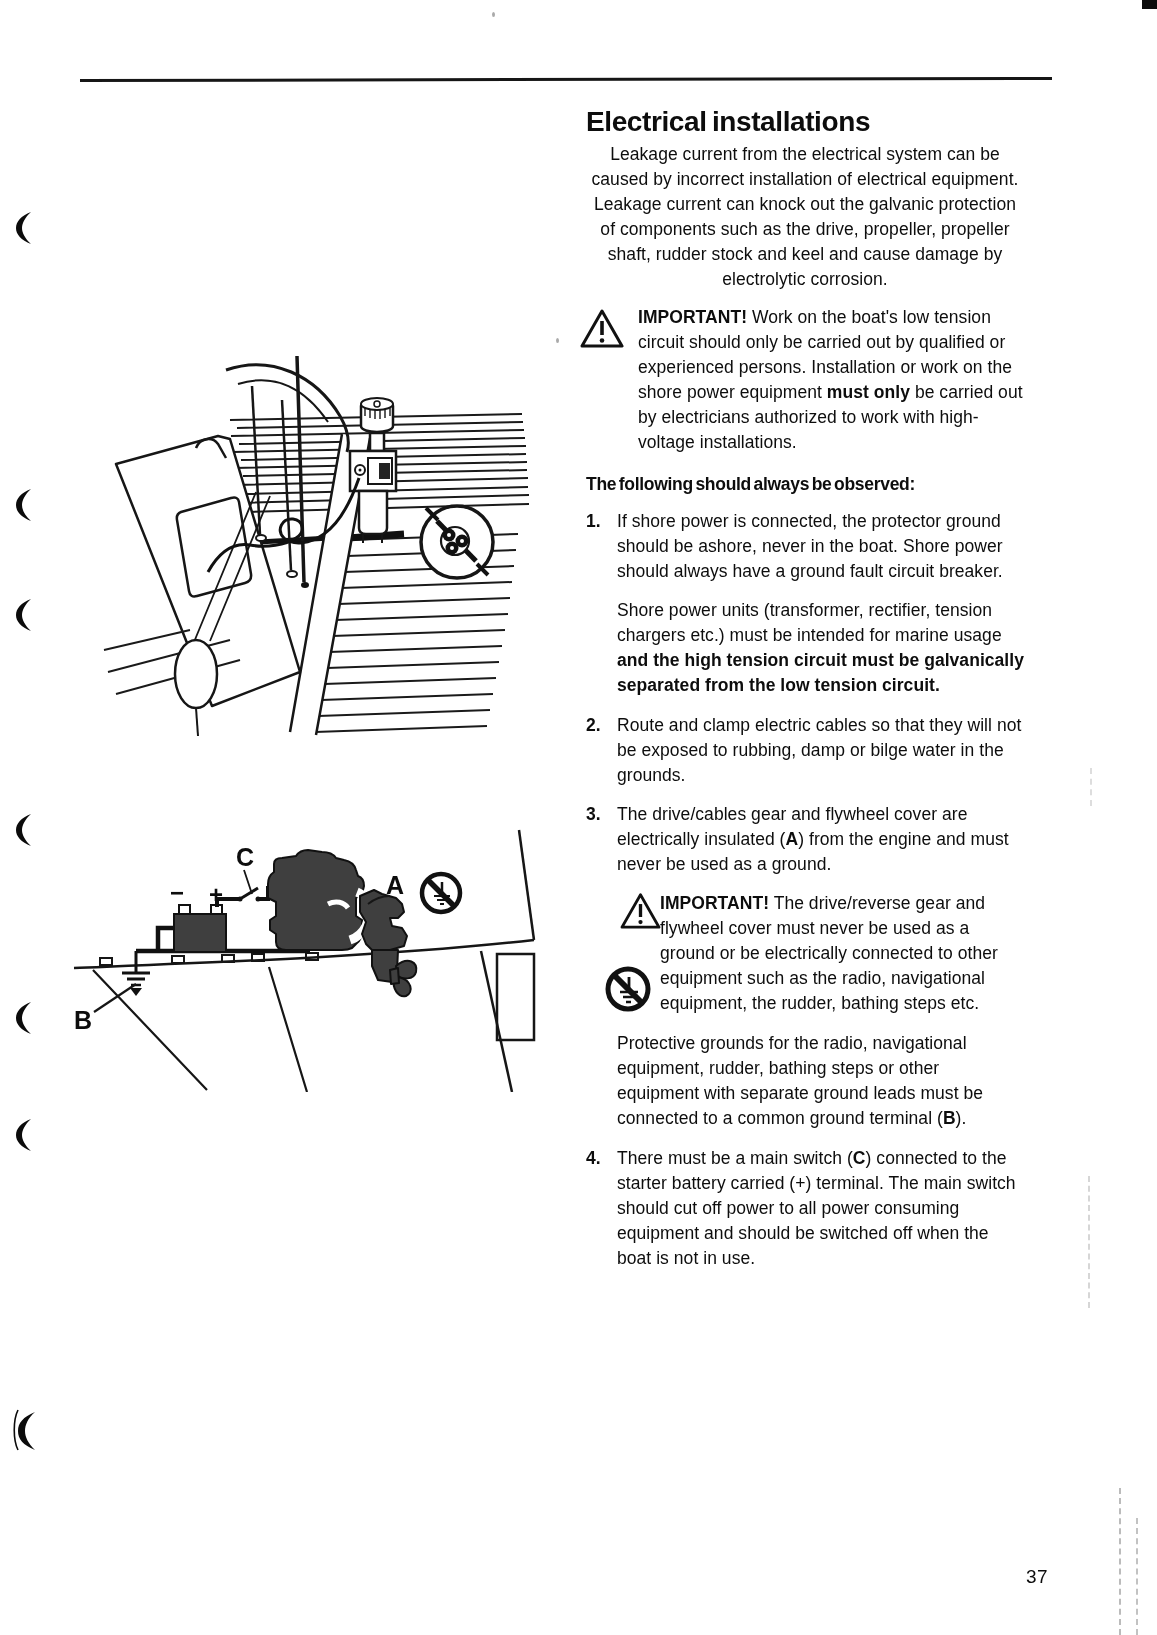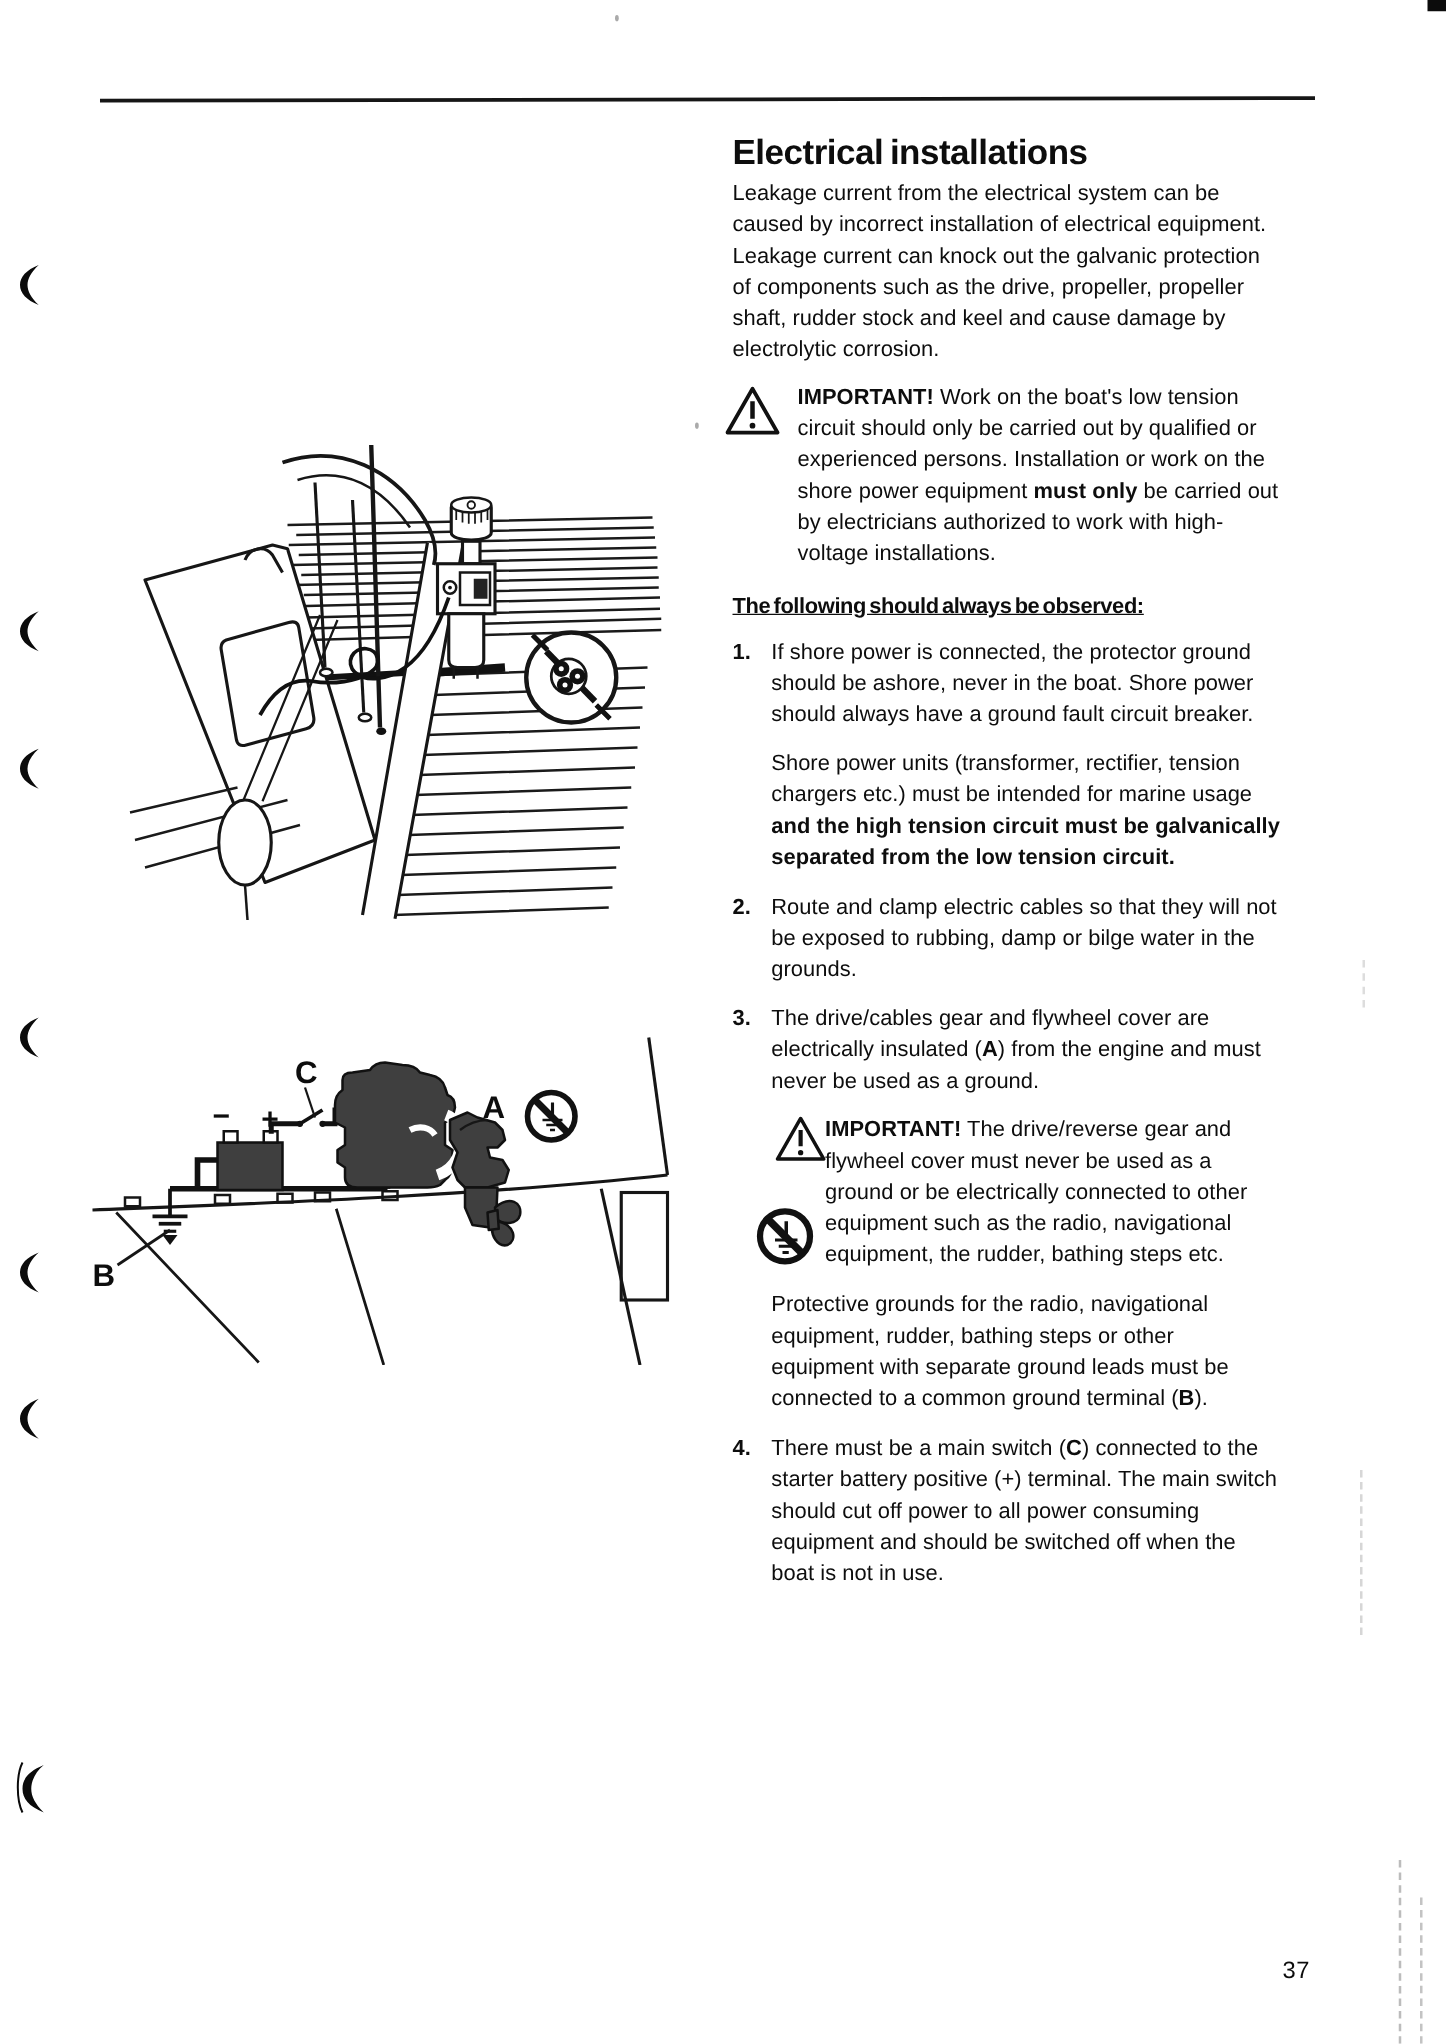--- a/index.html
+++ b/index.html
@@ -7,27 +7,27 @@
     width:1157px;height:1635px;position:relative;background:#ffffff;
     font-family:"Liberation Sans",sans-serif;color:#0d0d0d;overflow:hidden;
   }
   .rule-top{position:absolute;left:80px;top:78px;width:972px;height:3px;background:#161616;transform:rotate(-0.12deg);}
   .corner-mark{position:absolute;right:0;top:0;width:15px;height:9px;background:#0c0c0c;}
   .speck{position:absolute;width:3px;height:5px;background:#555;opacity:.5;border-radius:50%;}
   .crescent{position:absolute;left:14px;}
   .dashline{position:absolute;width:0;border-left:2px dashed #7a7a7a;}
   .col{position:absolute;left:586px;top:92px;width:438px;font-size:17.5px;line-height:25px;letter-spacing:.05px;}
   .title{font-size:28px;line-height:27px;font-weight:700;letter-spacing:-.4px;word-spacing:-2px;margin:16px 0 7px 0;}
-  .para{margin:0 0 13px 0;}
+  .para{margin:0 0 13px 0;text-align:center;}
   .imp{position:relative;padding-left:52px;margin:3px 0 17px 0;}
   .imp .tri{position:absolute;left:-6px;top:3px;}
   .imp2{margin-left:31px;padding-left:43px;margin-bottom:15px;}
   .imp2 .tri{left:3px;top:1px;}
   .nog-abs{position:absolute;left:-13px;top:74px;}
-  .observe{font-weight:700;letter-spacing:-.3px;word-spacing:-2px;margin:6px 0 12px 0;text-decoration:underline;}
+  .observe{font-weight:700;letter-spacing:-.3px;word-spacing:-2px;margin:6px 0 12px 0;}
   .list-item{display:flex;margin:0 0 14px 0;}
   .num{width:31px;flex:none;font-weight:700;}
   .li-body{flex:1;}
   .sub{margin:12px 0 15px 31px;}
   b{font-weight:700;text-align:center;}
   .pagenum{position:absolute;left:1026px;top:1566px;font-size:19px;letter-spacing:.5px;}
   .illu{position:absolute;}
   svg{display:block;}
 </style>
 </head>
@@ -249,18 +249,18 @@
     </span>
     <span><b>IMPORTANT!</b><span> The drive/reverse gear and flywheel cover must never be used as a ground or be electrically connected to other equipment such as the radio, navigational equipment, the rudder, bathing steps etc.</span></span>
   </div>
 
   <div class="sub" style="margin-top:0;">
     <span>Protective grounds for the radio, navigational equipment, rudder, bathing steps or other equipment with separate ground leads must be connected to a common ground terminal (</span><b>B</b><span>).</span>
   </div>
 
   <div class="list-item">
     <span class="num">4.</span>
-    <span class="li-body"><span>There must be a main switch (</span><b>C</b><span>) connected to the starter battery positive (+) terminal. The main switch should cut off power to all power consuming equipment and should be switched off when the boat is not in use.</span></span>
+    <span class="li-body"><span>There must be a main switch (</span><b>C</b><span>) connected to the starter battery carried (+) terminal. The main switch should cut off power to all power consuming equipment and should be switched off when the boat is not in use.</span></span>
   </div>
 
 </div>
 
 <div class="pagenum">37</div>
 
 </body></html>

